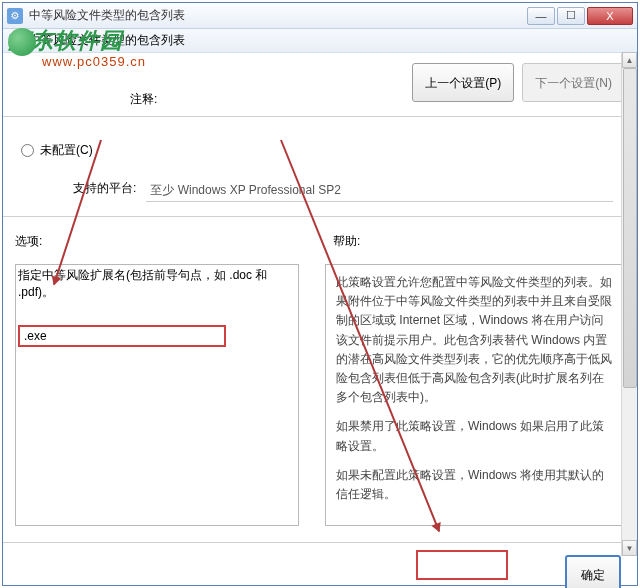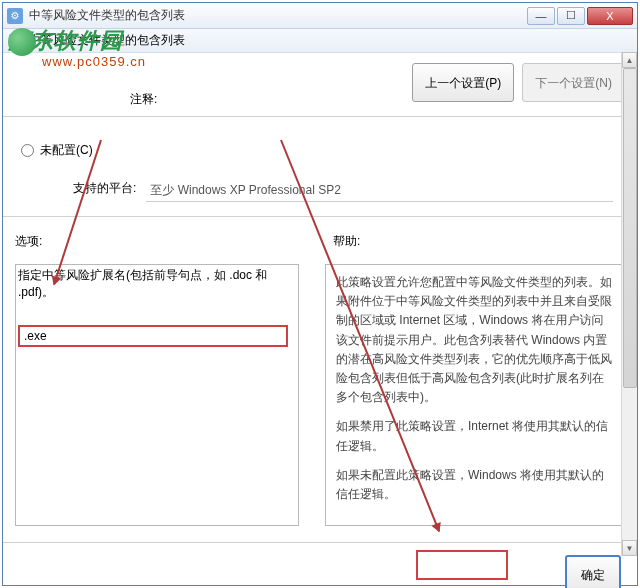--- a/index.html
+++ b/index.html
@@ -22,21 +22,21 @@
 .rrow{display:flex;align-items:center;margin:13px 0}
 .rrow input{margin-right:6px}
 .rrow.sel{border:2px solid #d04040;padding:2px 4px;margin-left:-6px;width:96px}
 .comment{position:absolute;left:130px;top:91px}
 .plat{display:flex;padding:6px 24px 10px 70px;gap:10px}
 .plat .pv{flex:1;border-bottom:1px solid #ccc;padding:2px 4px;color:#555}
 .cols{display:flex;gap:26px;padding:6px 12px 8px}
 .cols>div{flex:1}
 .lbox{border:1px solid #b8b8b8;height:262px;padding:2px;background:#fff}
 .inp{border:1px solid #acacac;height:22px;width:210px;margin-top:24px;padding:0 4px;background:#fff}
-.inp.mark{border:2px solid #d04040;width:270px}
+.inp.mark{border:2px solid #d04040;width:208px}
 .rbox{border:1px solid #b8b8b8;height:262px;padding:8px 10px;background:#fff;color:#444;line-height:1.6;overflow:hidden}
 .rbox p{margin-bottom:10px}
 .footer{display:flex;justify-content:flex-end;gap:8px;padding:12px 16px;border-top:1px solid #d0d0d0;margin-top:8px}
 .scroll{position:absolute;right:3px;top:52px;width:16px;height:504px;border-left:1px solid #d8d8d8;background:#f0f0f0}
 .scroll .up,.scroll .dn{height:16px;background:linear-gradient(#fafafa,#e2e2e2);border:1px solid #c0c0c0;display:flex;align-items:center;justify-content:center;font-size:8px;color:#666}
 .scroll .dn{position:absolute;bottom:0;width:100%}
 .scroll .thumb{position:absolute;top:16px;width:14px;left:1px;height:320px;background:linear-gradient(#e8e8e8,#d4d4d4);border:1px solid #b8b8b8;border-radius:2px}
 .wm{position:absolute;top:26px;left:8px;pointer-events:none;z-index:50}
 .wm .l1{color:#2a9a4a;font-size:22px;font-weight:bold;font-style:italic;letter-spacing:1px}
 .wm .l2{color:#c2410c;font-size:13px;letter-spacing:1px;margin-top:-2px;margin-left:34px}
@@ -92,21 +92,21 @@
     <div>帮助:</div>
   </div>
 
   <div class="cols">
     <div class="lbox">
       <div>指定中等风险扩展名(包括前导句点，如 .doc 和 .pdf)。</div>
       <input class="inp mark" value=".exe" style="">
     </div>
     <div class="rbox">
       <p>此策略设置允许您配置中等风险文件类型的列表。如果附件位于中等风险文件类型的列表中并且来自受限制的区域或 Internet 区域，Windows 将在用户访问该文件前提示用户。此包含列表替代 Windows 内置的潜在高风险文件类型列表，它的优先顺序高于低风险包含列表但低于高风险包含列表(此时扩展名列在多个包含列表中)。</p>
-      <p>如果禁用了此策略设置，Internet 将使用其默认的信任逻辑。</p>
+      <p>如果禁用了此策略设置，Windows 如果启用了此策略设置。</p>
       <p>如果未配置此策略设置，Windows 将使用其默认的信任逻辑。</p>
     </div>
   </div>
 
   <div class="footer">
     <button class="btn primary">确定</button>
   </div>
 
   <div class="scroll">
     <div class="up">▲</div>

